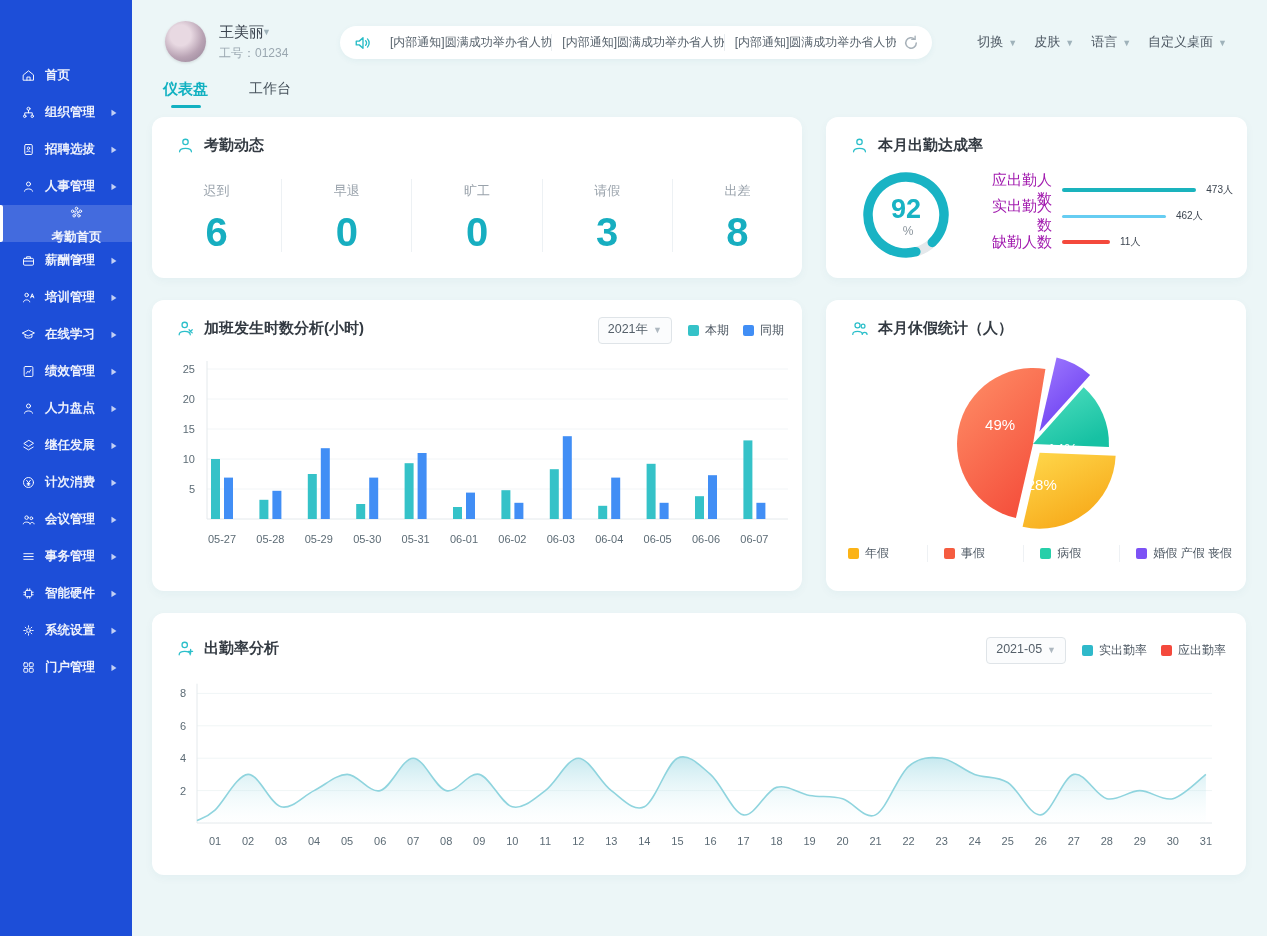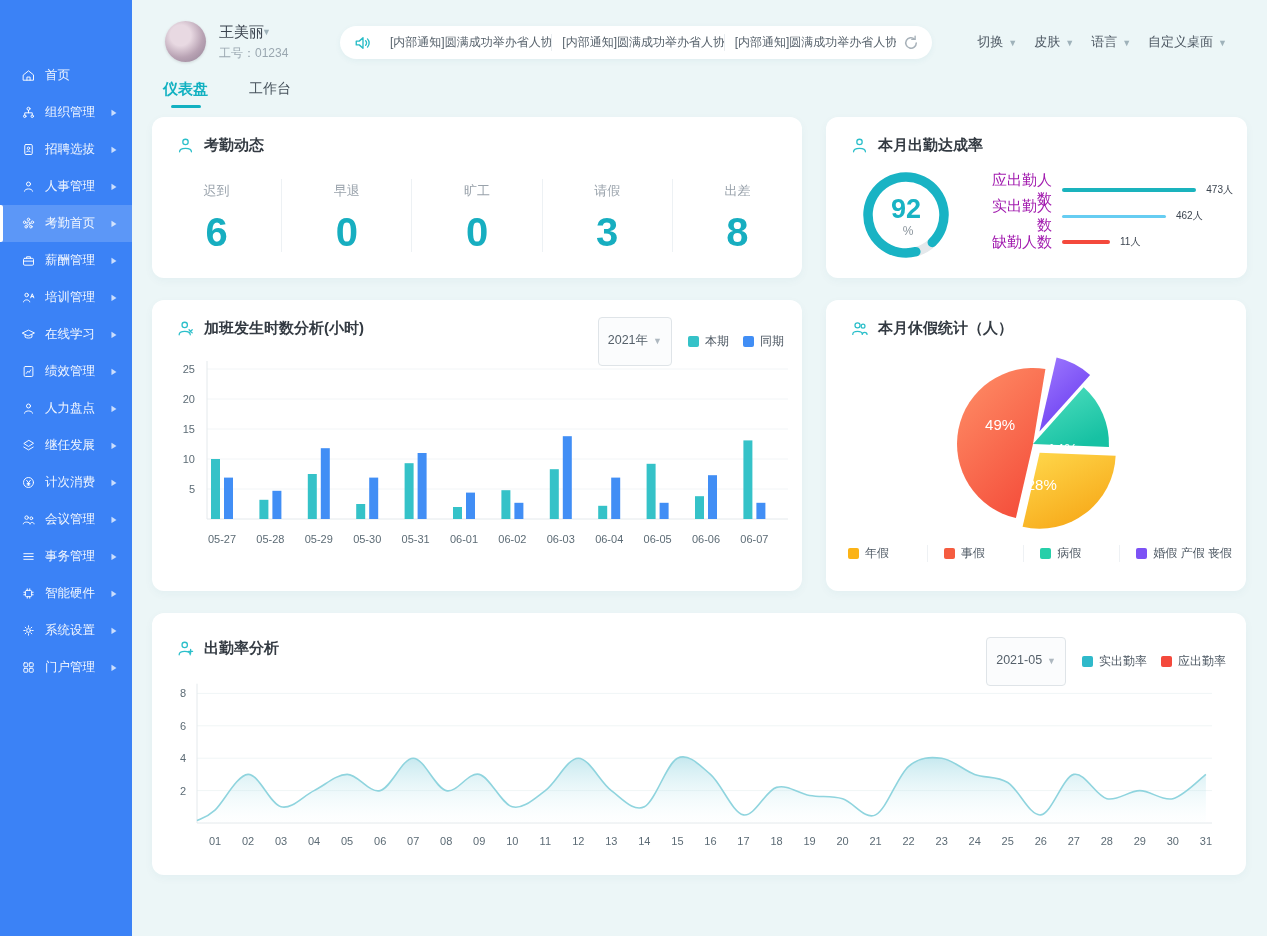--- a/index.html
+++ b/index.html
@@ -2,27 +2,27 @@
 <html><head>
 <meta charset="utf-8">
 <style>
   html,body{margin:0;padding:0;}
   body{
     width:1267px;height:936px;position:relative;overflow:hidden;
     background:#ecf6f7;font-family:"Liberation Sans","DejaVu Sans",sans-serif;
     -webkit-font-smoothing:antialiased;
   }
   
-  .sidebar{position:absolute;left:0;top:0;width:132px;height:936px;background:#3b82f6;z-index:5;}
+  .sidebar{position:absolute;left:0;top:0;width:132px;height:936px;background:#1d4ed8;z-index:5;font-weight:bold;}
   .menu{position:absolute;top:57px;left:0;right:0;}
   .menu-item{height:37px;display:flex;align-items:center;padding-left:21px;gap:9px;
     color:rgba(255,255,255,.92);font-size:12.5px;cursor:pointer;position:relative;white-space:nowrap;}
   .menu-item .mi-ic{width:15px;height:15px;flex:0 0 15px;display:flex;align-items:center;}
   .menu-item .mi-arrow{font-size:8px;margin-left:7px;opacity:.8;transform:scale(.8,1);}
-  .menu-item.active{background:rgba(255,255,255,.17);}
+  .menu-item.active{background:rgba(255,255,255,.17);flex-direction:column;}
   .menu-item.active::before{content:"";position:absolute;left:0;top:0;bottom:0;width:3px;background:#fff;border-radius:0 2px 2px 0;}
   
   .avatar{position:absolute;left:165px;top:21px;width:41px;height:41px;border-radius:50%;cursor:pointer;
     background:radial-gradient(circle at 38% 35%,#e8d9e2 0 28%,#b9a3b4 60%,#8f7f93 100%);
     box-shadow:0 1px 3px rgba(0,0,0,.12);}
   .user-name{position:absolute;left:219px;top:23px;font-size:15px;color:#3c4550;}
   .user-caret{position:absolute;left:262px;top:27px;font-size:9px;color:#9fb2ba;cursor:pointer;}
   .user-id{position:absolute;left:219px;top:45px;font-size:12px;color:#9aa7b0;}
   .notice-bar{position:absolute;left:340px;top:26px;width:592px;height:33px;background:#fff;border-radius:17px;
     box-shadow:0 2px 6px rgba(40,120,140,.06);display:flex;align-items:center;padding:0 12px 0 14px;box-sizing:border-box;}
@@ -59,21 +59,21 @@
   .rate-rows{position:absolute;left:160px;top:60px;right:14px;}
   .rate-row{display:flex;align-items:center;height:26px;}
   .rate-row .r-label{width:66px;font-size:15px;color:#a21caf;text-align:right;flex:0 0 66px;}
   .rate-row .r-bar{height:4px;border-radius:2px;margin-left:10px;}
   .rate-row .r-val{font-size:10px;color:#3c4550;margin-left:10px;white-space:nowrap;}
   
   .chart-ctrl{position:absolute;top:17px;display:flex;align-items:center;gap:16px;}
   #card-ot .chart-ctrl{right:18px;}
   #card-area .chart-ctrl{right:20px;top:24px;}
   .select-btn{border:1px solid #dfe4e8;background:#fbfcfd;border-radius:4px;height:25px;line-height:23px;
-    padding:11px 9px;font-size:12.5px;color:#55606a;cursor:pointer;white-space:nowrap;}
+    padding:0 9px;font-size:12.5px;color:#55606a;cursor:pointer;white-space:nowrap;}
   .select-btn .caret{font-size:9px;color:#aeb8c0;margin-left:5px;}
   .legend{display:flex;align-items:center;gap:14px;}
   .legend-item{display:flex;align-items:center;gap:6px;font-size:12px;color:#4c5762;cursor:pointer;white-space:nowrap;text-align:right;}
   .legend-swatch{width:11px;height:11px;border-radius:2px;}
   
   .pie-legend{position:absolute;left:14px;right:14px;top:245px;display:flex;}
   .pie-legend .legend-item{flex:1 1 0;justify-content:flex-start;padding-left:16px;}
   .pie-legend .legend-item + .legend-item{border-left:1px solid #eef1f4;}
   .chart-box{position:absolute;}
   svg text{font-family:"Liberation Sans","DejaVu Sans",sans-serif;}

